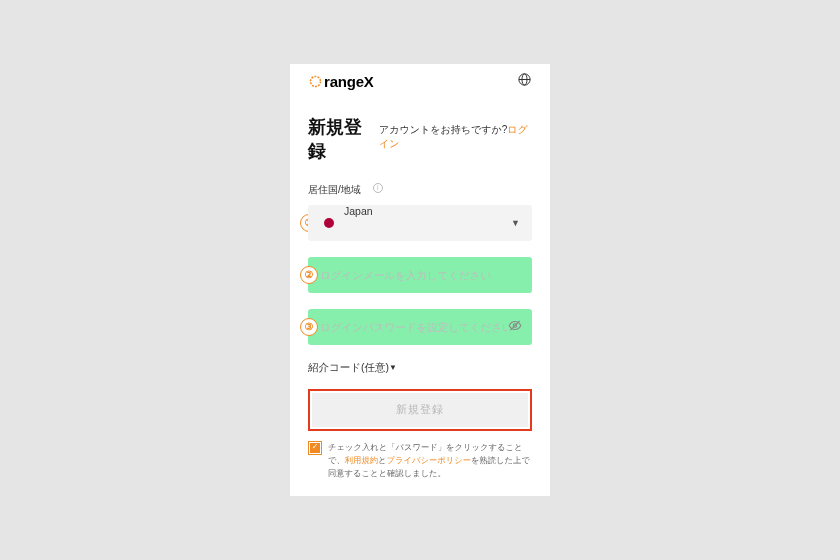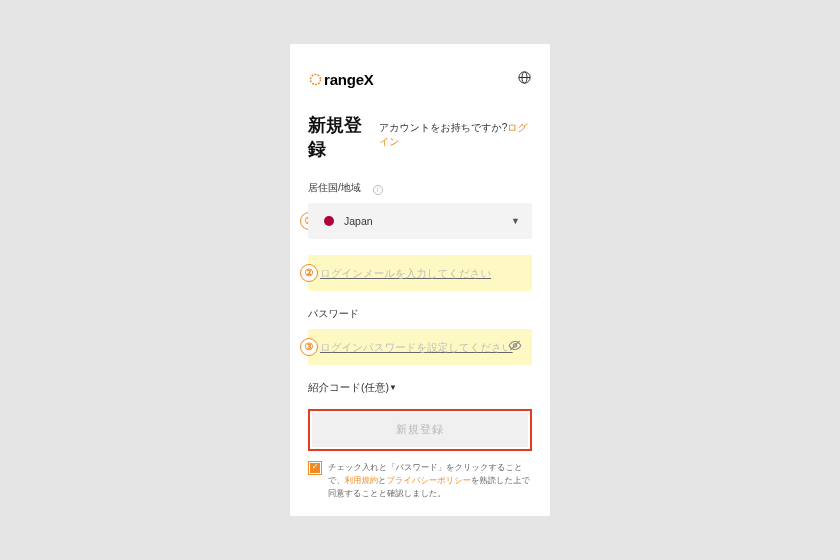--- a/index.html
+++ b/index.html
@@ -5,50 +5,50 @@
   * { box-sizing: border-box; margin: 0; padding: 0; }
   body {
     background: #e5e5e5;
     font-family: -apple-system, "Helvetica Neue", Arial, "Hiragino Kaku Gothic ProN", Meiryo, sans-serif;
     width: 840px; height: 560px;
     display: flex; align-items: center; justify-content: center;
   }
   .card {
     width: 260px;
     background: #ffffff;
-    padding: 26px 18px 16px 18px;
+    padding: 8px 18px 16px 18px;
     position: relative;
   }
   .header-row {
     display: flex; justify-content: space-between; align-items: center;
     margin-bottom: 24px;
   }
   .logo { display: flex; align-items: center; font-weight: 700; font-size: 15px; letter-spacing: -0.2px; }
   .logo svg { margin-right: 1px; }
   .lang-icon { color: #333; cursor: pointer; }
   .title-row { display: flex; align-items: baseline; gap: 6px; margin-bottom: 20px; }
   .title { font-size: 18px; font-weight: 700; color: #111; }
   .login-prompt { font-size: 10px; color: #333; }
   .login-link { color: #f08a24; }
-  .label { font-size: 10px; color: #333; margin-bottom: 8px; display: flex; align-items: flex-end; gap: 12px; }
+  .label { font-size: 10px; color: #333; margin-bottom: 8px; display: flex; align-items: flex-start; gap: 12px; }
   .info-dot { width:10px; height:10px; border:1px solid #bbb; border-radius:50%; display:inline-flex; align-items:center; justify-content:center; font-size:7px; color:#bbb; }
   .field-wrap { position: relative; margin-bottom: 16px; }
   .sel {
     background: #f3f3f3; height: 36px; border-radius: 3px;
-    display: flex; align-items: center; padding: 0 10px 0 36px;
+    display: flex; align-items: flex-start; padding: 0 10px 0 36px;
     font-size: 10.5px; color: #333; position: relative;
   }
   .jp-flag {
     position:absolute; left:16px; top:50%; transform:translateY(-50%);
     width:10px; height:10px; border-radius:50%; background:#b0003a;
   }
   .caret { position:absolute; right:12px; top:50%; transform:translateY(-50%); font-size:9px; color:#555; }
   .inp {
-    width:100%; background:#fef9c3; border:none; height:36px; border-radius:3px;
-    padding:0 10px 0 12px; font-size:10.5px; color:#666;text-decoration:underline;
+    width:100%; background:#86efac; border:none; height:36px; border-radius:3px;
+    padding:0 10px 0 12px; font-size:10.5px; color:#666;
   }
   .inp::placeholder { color:#bdbdbd; }
   .eye { position:absolute; right:10px; top:50%; transform:translateY(-50%); color:#888; font-size:13px; }
   .step-badge {
     position:absolute; left:-8px; top:50%; transform:translateY(-50%);
     width:18px; height:18px; border-radius:50%; border:1.5px solid #f08a24;
     display:flex; align-items:center; justify-content:center;
     font-size:10px; font-weight:700; color:#f08a24; background:#fff;
   }
   .referral { font-size:10.5px; color:#333; margin-bottom:14px; display:flex; align-items:center; cursor:pointer; }
@@ -109,21 +109,20 @@
       <span>Japan</span>
       <span class="caret">▼</span>
     </div>
   </div>
 
   <div class="field-wrap">
     <div class="step-badge">②</div>
     <input class="inp" type="text" placeholder="ログインメールを入力してください" style="">
   </div>
 
-  <div class="label">パスワード</div>
   <div class="field-wrap">
     <div class="step-badge">③</div>
     <input class="inp" type="password" placeholder="ログインパスワードを設定してください" style="">
     <span class="eye">
       <svg width="14" height="14" viewBox="0 0 24 24" fill="none" stroke="#888" stroke-width="1.8">
         <path d="M2 12s3.5-7 10-7 10 7 10 7-3.5 7-10 7S2 12 2 12z"></path>
         <circle cx="12" cy="12" r="3"></circle>
         <line x1="4" y1="20" x2="20" y2="4"></line>
       </svg>
     </span>

